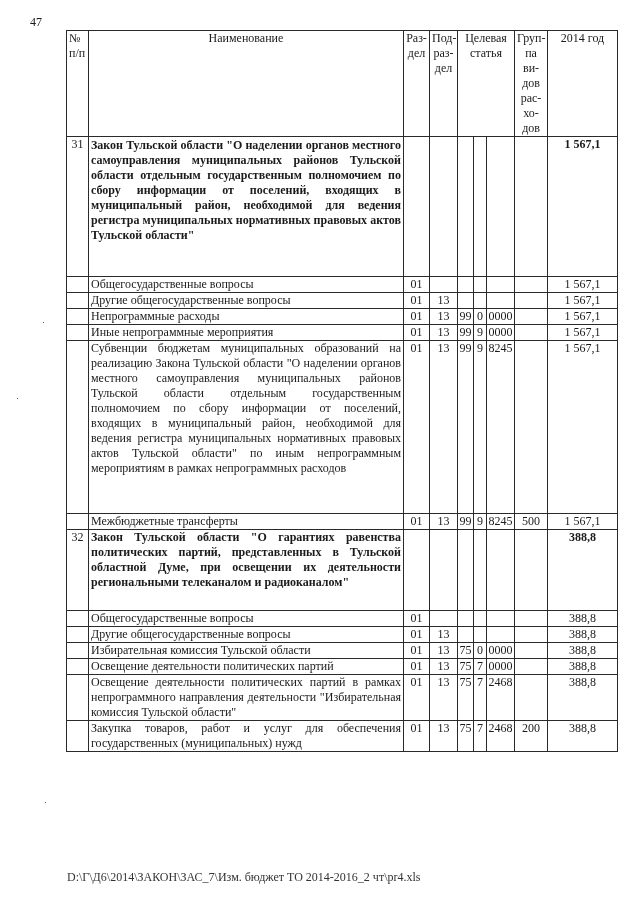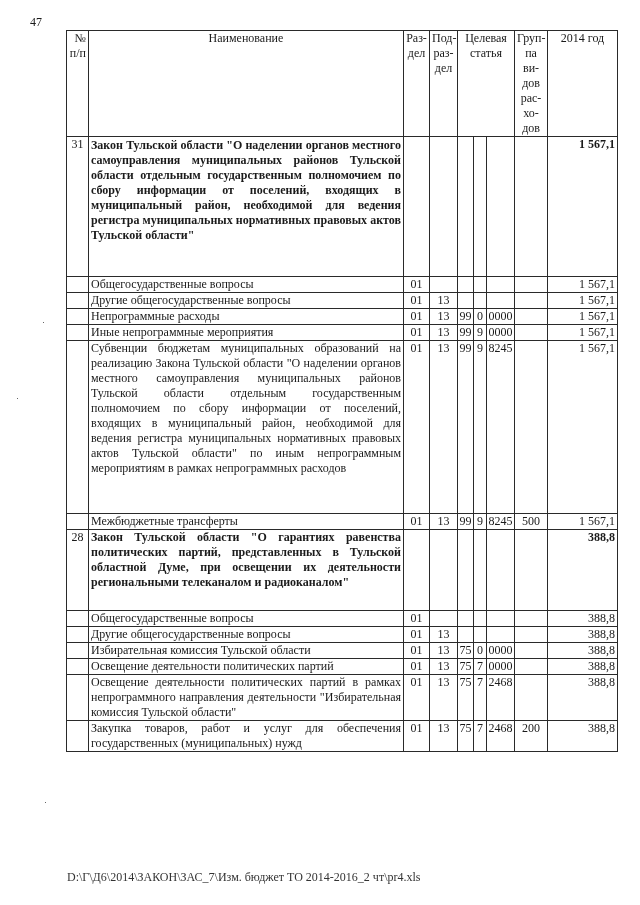--- a/index.html
+++ b/index.html
@@ -30,27 +30,27 @@
     col.c-name { width: 315px; }
     col.c-razd { width: 26px; }
     col.c-podr { width: 28px; }
     col.c-t1 { width: 16px; }
     col.c-t2 { width: 13px; }
     col.c-t3 { width: 28px; }
     col.c-grp { width: 33px; }
     col.c-val { width: 70px; }
 
     th.h { text-align: center; height: 95px; }
-    th.h.nn { text-align: right; }
+    th.h.nn { text-align: left; }
     td.num { text-align: center; vertical-align: middle; font-weight: bold; padding: 0; }
     td.name { text-align: justify; }
     td.name.bold { font-weight: bold; }
     td.code { text-align: center; vertical-align: middle; padding: 0; }
     td.code.t { padding: 0 1px; text-align: center; }
-    td.val { text-align: right; vertical-align: middle; padding-right: 1px; }
+    td.val { text-align: center; vertical-align: middle; padding-right: 1px; }
     td.val.bold { font-weight: bold; }
     tr.law31 td { height: 138px; }
     tr.law31 td.name { padding-top: 1px; }
     tr.sub31 td { height: 172px; }
     tr.law32 td { height: 80px; }
     tr.simple td { height: 15px; }
     tr.two td { height: 30px; margin-top: 21px; }
     tr.three td { height: 45px; }
     .footer-path {
       position: absolute; top: 870px; left: 67px;
@@ -158,21 +158,21 @@
         <td class="name">Межбюджетные трансферты</td>
         <td class="code">01</td>
         <td class="code">13</td>
         <td class="code t">99</td>
         <td class="code t">9</td>
         <td class="code t">8245</td>
         <td class="code">500</td>
         <td class="val">1 567,1</td>
       </tr>
       <tr class="law32">
-        <td class="num">28</td>
+        <td class="num">32</td>
         <td class="name bold">Закон Тульской области "О гарантиях равенства политических партий, представленных в Тульской областной Думе, при освещении их деятельности региональными телеканалом и радиоканалом"</td>
         <td class="code"></td>
         <td class="code"></td>
         <td class="code t"></td>
         <td class="code t"></td>
         <td class="code t"></td>
         <td class="code"></td>
         <td class="val bold">388,8</td>
       </tr>
       <tr class="simple">

